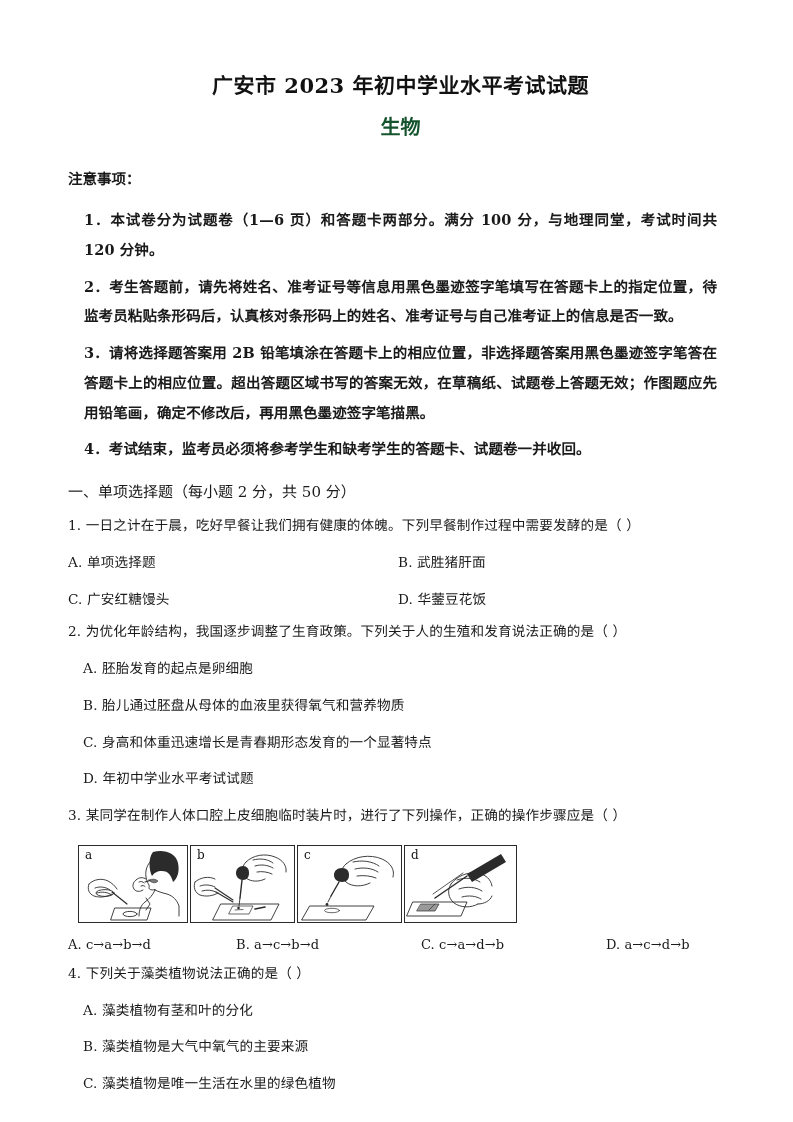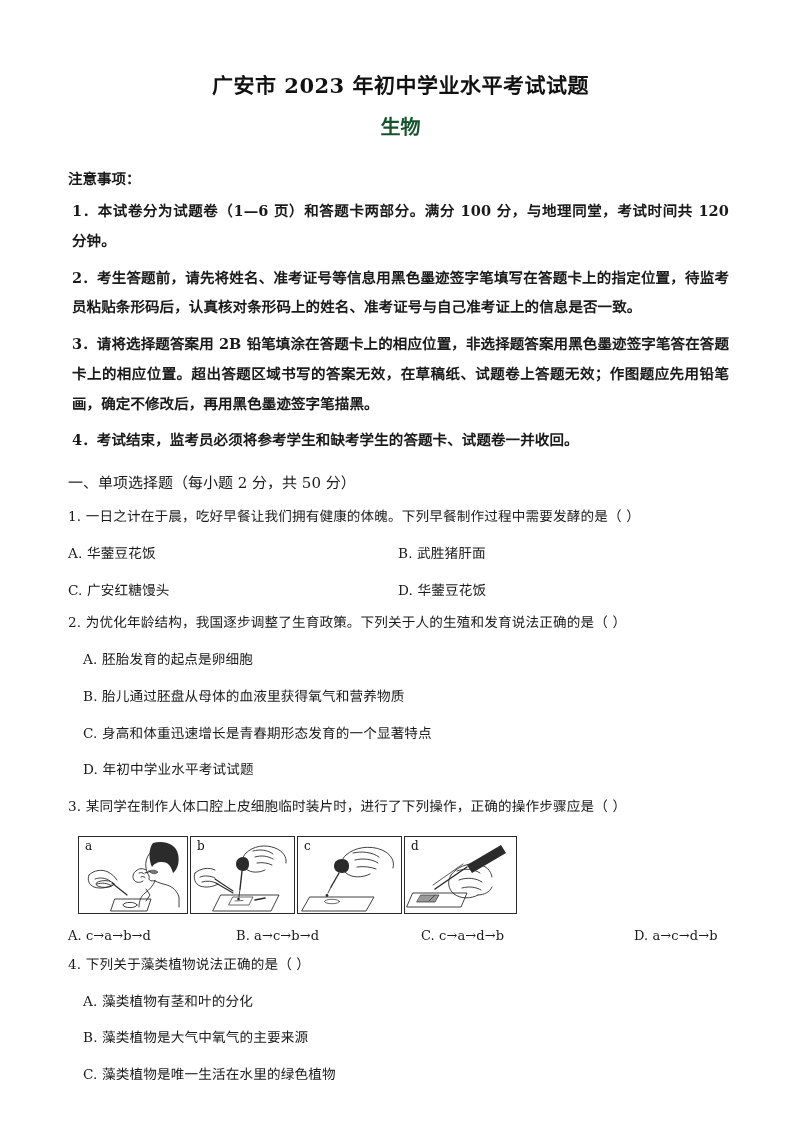--- a/index.html
+++ b/index.html
@@ -44,21 +44,21 @@
   }
 
   
   .notice-heading {
     font-weight: bold;
     font-size: 14.5px;
     margin: 26px 0 2px 0;
     line-height: 1.5;
   }
   .notice-list {
-    margin: 4px;
+    margin: 16px;
     padding: 0;
     list-style: none;
   }
   .notice-item {
     font-weight: bold;
     font-size: 14.5px;
     line-height: 2.05;
     margin-top: 7px;
     text-align: justify;
     text-justify: inter-ideograph;
@@ -115,21 +115,21 @@
     margin-top: 14px;
     font-size: 13px;
     letter-spacing: 0.1px;
   }
   .opts-row4 .opt-cell {
     white-space: nowrap;
   }
   .opts-row4 .c1 { width: 168px; flex: 0 0 168px; }
   .opts-row4 .c2 { width: 185px; flex: 0 0 185px; }
   .opts-row4 .c3 { width: 185px; flex: 0 0 185px; }
-  .opts-row4 .c4 { flex: 1 1 auto; margin-left: 28px; }
+  .opts-row4 .c4 { flex: 1 1 auto; }
 
   
   .figure-block {
     margin-top: 18px;
     margin-left: 10px;
   }
   .panels {
     display: flex;
     gap: 2px;
   }
@@ -167,21 +167,21 @@
     <li class="notice-item">3．请将选择题答案用 2B 铅笔填涂在答题卡上的相应位置，非选择题答案用黑色墨迹签字笔答在答题卡上的相应位置。超出答题区域书写的答案无效，在草稿纸、试题卷上答题无效；作图题应先用铅笔画，确定不修改后，再用黑色墨迹签字笔描黑。</li>
     <li class="notice-item">4．考试结束，监考员必须将参考学生和缺考学生的答题卡、试题卷一并收回。</li>
   </ul>
 
   <div class="section-heading">一、单项选择题（每小题 2 分，共 50 分）</div>
 
   <div class="question">
     <div class="q-stem">1. 一日之计在于晨，吃好早餐让我们拥有健康的体魄。下列早餐制作过程中需要发酵的是（        ）</div>
     <div class="opts-grid2">
       <div class="opt-row">
-        <div class="opt-cell col-a">A. 华蓥豆花饭</div>
+        <div class="opt-cell col-a">A. 单项选择题</div>
         <div class="opt-cell col-b">B. 武胜猪肝面</div>
       </div>
       <div class="opt-row">
         <div class="opt-cell col-a">C. 广安红糖馒头</div>
         <div class="opt-cell col-b">D. 华蓥豆花饭</div>
       </div>
     </div>
   </div>
 
   <div class="question">

